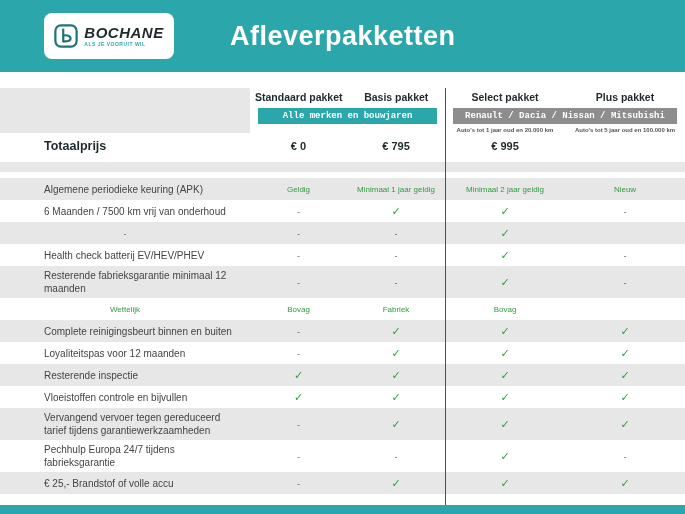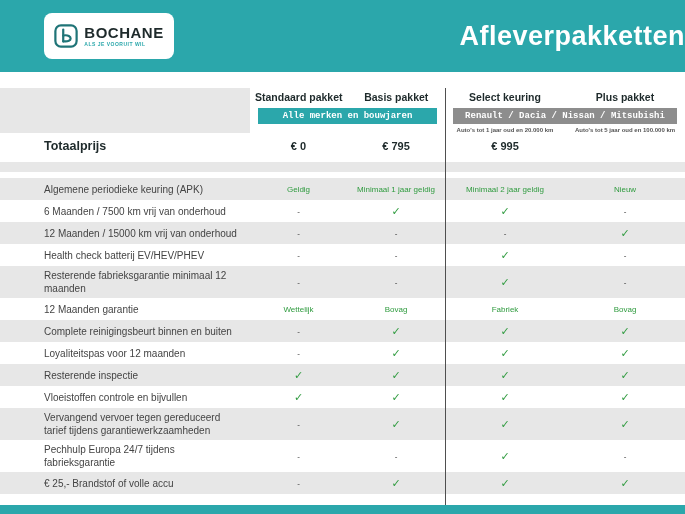--- a/index.html
+++ b/index.html
@@ -27,27 +27,27 @@
     background: #ffffff;
     border-radius: 8px;
     display: flex;
     align-items: center;
     justify-content: center;
     gap: 6px;
     flex: none;
   }
   .logo-icon svg { width: 24px; height: 24px; display: block; }
   .logo-text { display: flex; flex-direction: column; line-height: 1; }
-  .brand { font-weight: bold; font-size: 15px; color: #1e2a2b; letter-spacing: 0.5px; }
+  .brand { font-weight: bold; font-size: 15px; color: #1e2a2b; letter-spacing: 0.5px; font-style: italic; }
   .tagline { font-size: 5px; color: var(--teal, #2ba7ab); font-weight: bold; letter-spacing: 0.5px; margin-top: 2px; }
   .title {
     flex: 1;
     margin: 0;
     padding-left: 56px;
-    text-align: right;
+    text-align: left;
     color: #ffffff;
     font-size: 27px;
     font-weight: bold;
     letter-spacing: 0.5px;
   }
 
   
   .row5 { display: grid; grid-template-columns: 250px 97px 98px 120px 120px; }
 
   
@@ -137,21 +137,21 @@
     <div class="head-left"></div>
     <div class="head-group span2a">
       <div class="head-names">
         <span class="head-name">Standaard pakket</span>
         <span class="head-name">Basis pakket</span>
       </div>
       <div class="banner tealb">Alle merken en bouwjaren</div>
     </div>
     <div class="head-group span2b">
       <div class="head-names">
-        <span class="head-name">Select keuring</span>
+        <span class="head-name">Select pakket</span>
         <span class="head-name">Plus pakket</span>
       </div>
       <div class="banner grayb">Renault / Dacia / Nissan / Mitsubishi</div>
       <div class="head-notes">
         <span class="head-note">Auto's tot 1 jaar oud en 20.000 km</span>
         <span class="head-note">Auto's tot 5 jaar oud en 100.000 km</span>
       </div>
     </div>
   </div>
 
@@ -173,42 +173,40 @@
         <div class="fvalue green">Nieuw</div>
       </div>
       <div class="feature-row row5 plain">
         <div class="flabel">6 Maanden / 7500 km vrij van onderhoud</div>
         <div class="fvalue dash">-</div>
         <div class="fvalue green check">✓</div>
         <div class="fvalue green check">✓</div>
         <div class="fvalue dash">-</div>
       </div>
       <div class="feature-row row5 striped">
-        <div class="flabel">12 Maanden / 15000 km vrij van onderhoud</div>
         <div class="fvalue dash">-</div>
         <div class="fvalue dash">-</div>
         <div class="fvalue dash">-</div>
         <div class="fvalue green check">✓</div>
       </div>
       <div class="feature-row row5 plain">
         <div class="flabel">Health check batterij EV/HEV/PHEV</div>
         <div class="fvalue dash">-</div>
         <div class="fvalue dash">-</div>
         <div class="fvalue green check">✓</div>
         <div class="fvalue dash">-</div>
       </div>
       <div class="feature-row row5 striped">
         <div class="flabel">Resterende fabrieksgarantie minimaal 12 maanden</div>
         <div class="fvalue dash">-</div>
         <div class="fvalue dash">-</div>
         <div class="fvalue green check">✓</div>
         <div class="fvalue dash">-</div>
       </div>
       <div class="feature-row row5 plain">
-        <div class="flabel">12 Maanden garantie</div>
         <div class="fvalue green">Wettelijk</div>
         <div class="fvalue green">Bovag</div>
         <div class="fvalue green">Fabriek</div>
         <div class="fvalue green">Bovag</div>
       </div>
       <div class="feature-row row5 striped">
         <div class="flabel">Complete reinigingsbeurt binnen en buiten</div>
         <div class="fvalue dash">-</div>
         <div class="fvalue green check">✓</div>
         <div class="fvalue green check">✓</div>

